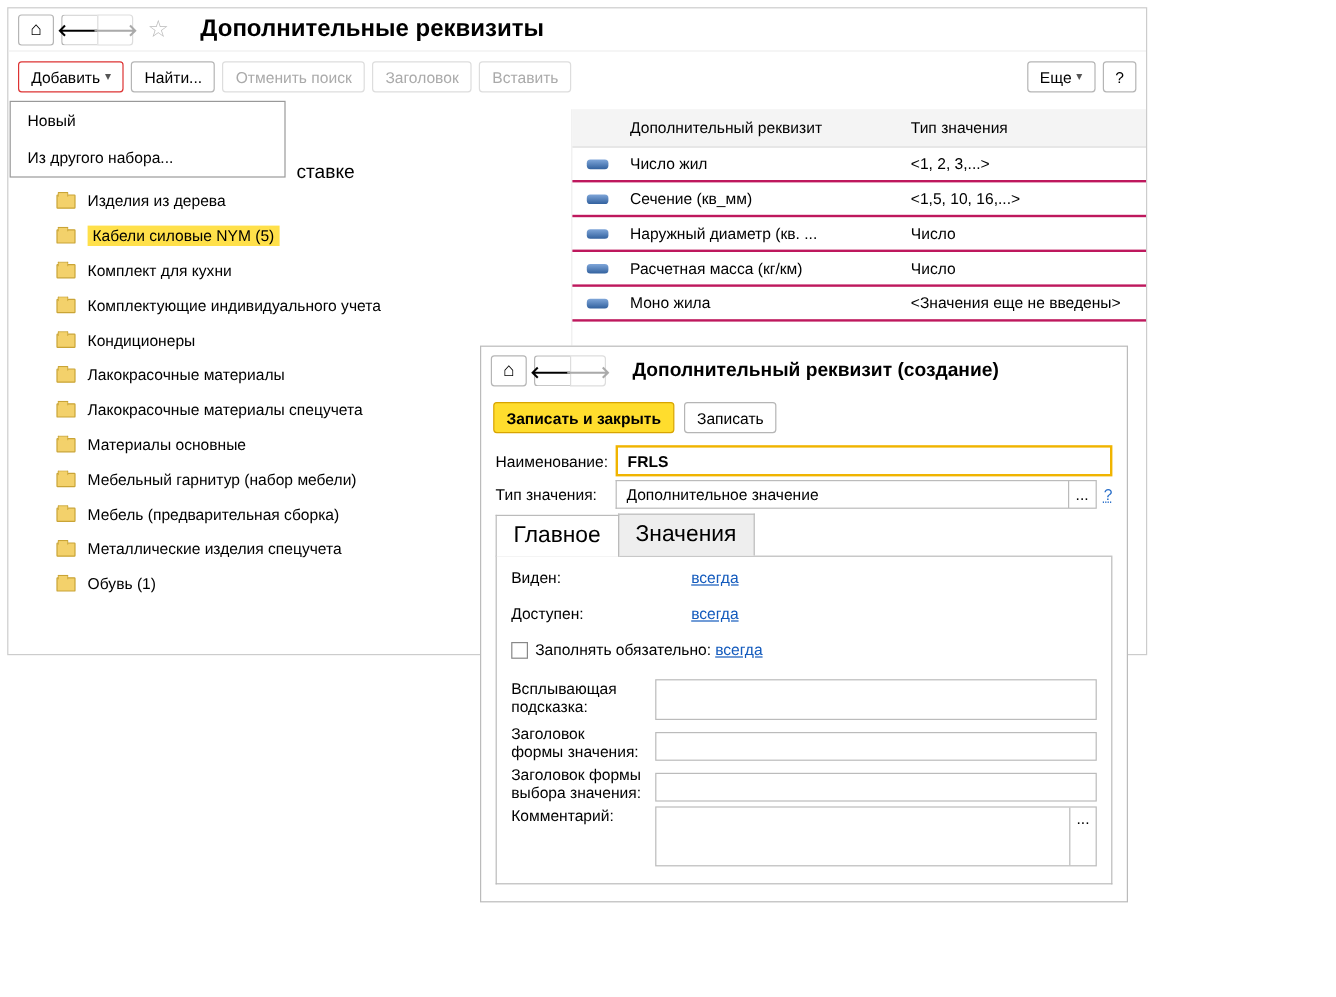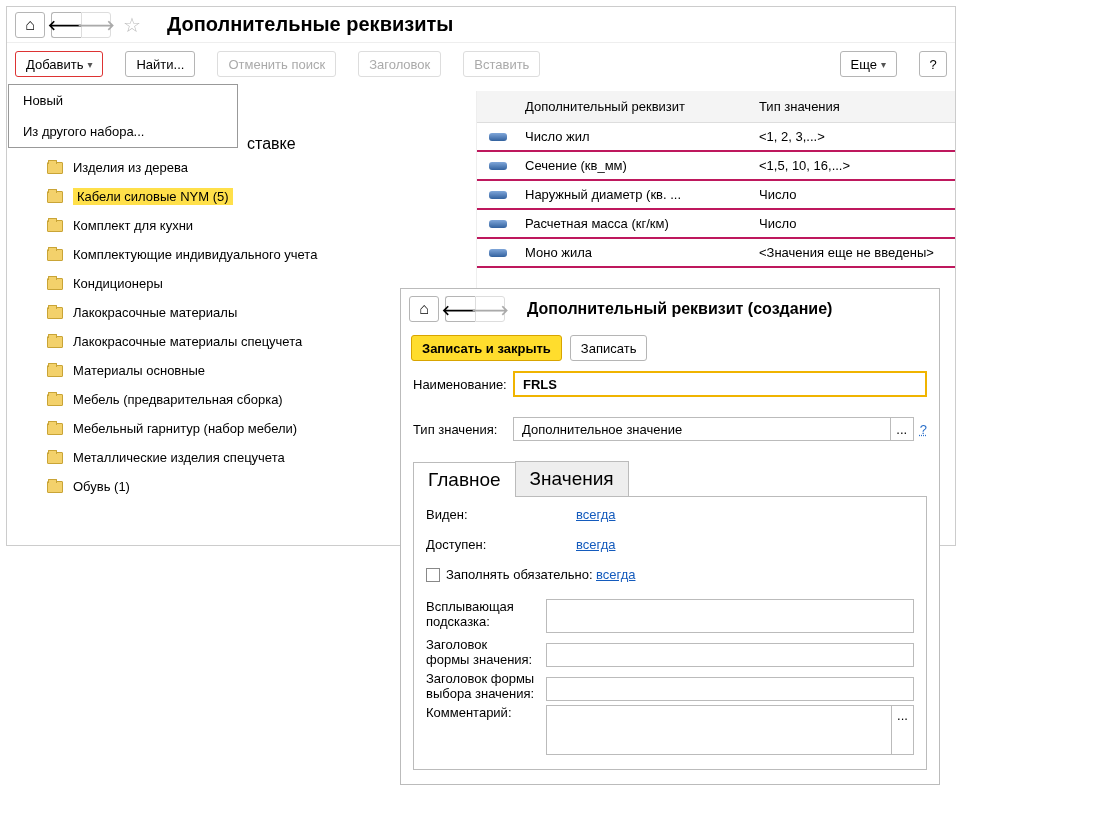--- a/index.html
+++ b/index.html
@@ -15,21 +15,21 @@
   display: inline-flex; align-items: center; justify-content: center;
   border: 1px solid #b5b5b5; border-radius: 3px; background: #fff;
   font-size: 13px; padding: 4px 10px; cursor: pointer; height: 26px;
 }
 .btn-disabled { color: #aaa; border-color: #ddd; }
 .btn-nav { width: 30px; padding: 0; }
 .arrow { font-size: 14px; font-weight: bold; }
 .star { font-size: 20px; color: #bbb; margin-left: 6px; }
 .title { font-size: 20px; margin-left: 20px; font-weight: bold; }
 
-.toolbar { padding: 8px; display: flex; align-items: center; gap: 22px; position: relative; }
+.toolbar { padding: 8px; display: flex; align-items: center; gap: 6px; position: relative; }
 .btn-add { border: 1px solid #d33; }
 .dropdown-caret { margin-left: 4px; font-size: 10px; color:#555;}
 .flex-spacer { flex: 1; }
 
 
 .menu {
   position: absolute; left: 8px; top: 84px; width: 230px;
   border: 1px solid #999; background: #fff; z-index: 5;
   font-size: 13px;
 }
@@ -59,21 +59,21 @@
 
 .dlg {
   position: absolute; left: 400px; top: 288px; width: 540px;
   border: 1px solid #bbb; background: #fff; z-index: 10;
 }
 .dlg-top { height: 40px; display: flex; align-items: center; padding: 5px 8px; gap: 6px; }
 .dlg-title { font-size: 16px; font-weight: bold; margin-left: 16px;}
 .dlg-toolbar { padding: 6px 10px 10px; display: flex; gap: 8px; align-items:center; }
 .btn-yellow { background: #ffdd2d; border-color: #d8a400; font-weight: bold;}
 .dlg-body { padding: 0 12px 14px; font-size: 13px; }
-.field-row { display: flex; align-items: center; margin-bottom: 20px; }
+.field-row { display: flex; align-items: center; margin-bottom: 3px; }
 .field-label { width: 100px; }
 .name-input {
   flex: 1; border: 2px solid #f0b400; height: 26px; padding: 2px 8px; font-weight: bold; font-size: 13px;
 }
 .type-input { display:flex; flex:1; }
 .type-input input { flex: 1; border: 1px solid #bbb; border-right:none; height: 24px; padding: 2px 8px; font-size: 13px;}
 .type-btn { width: 24px; border:1px solid #bbb; background:#fff; cursor:pointer; display:flex; align-items:center; justify-content:center;}
 .help-q { color: #2a6fc9; margin-left: 6px; cursor: pointer; text-decoration: underline dotted; }
 
 .tabs { display: flex; border-bottom: 1px solid #bbb; margin-top: 4px;}
@@ -160,25 +160,25 @@
           <div class="tree-item">
             <span class="folder"></span>
             <span>Лакокрасочные материалы спецучета</span>
           </div>
           <div class="tree-item">
             <span class="folder"></span>
             <span>Материалы основные</span>
           </div>
           <div class="tree-item">
             <span class="folder"></span>
+            <span>Мебельный гарнитур (набор мебели)</span>
+          </div>
+          <div class="tree-item">
+            <span class="folder"></span>
             <span>Мебель (предварительная сборка)</span>
-          </div>
-          <div class="tree-item">
-            <span class="folder"></span>
-            <span>Мебельный гарнитур (набор мебели)</span>
           </div>
           <div class="tree-item">
             <span class="folder"></span>
             <span>Металлические изделия спецучета</span>
           </div>
           <div class="tree-item">
             <span class="folder"></span>
             <span>Обувь (1)</span>
           </div>
         </div>

